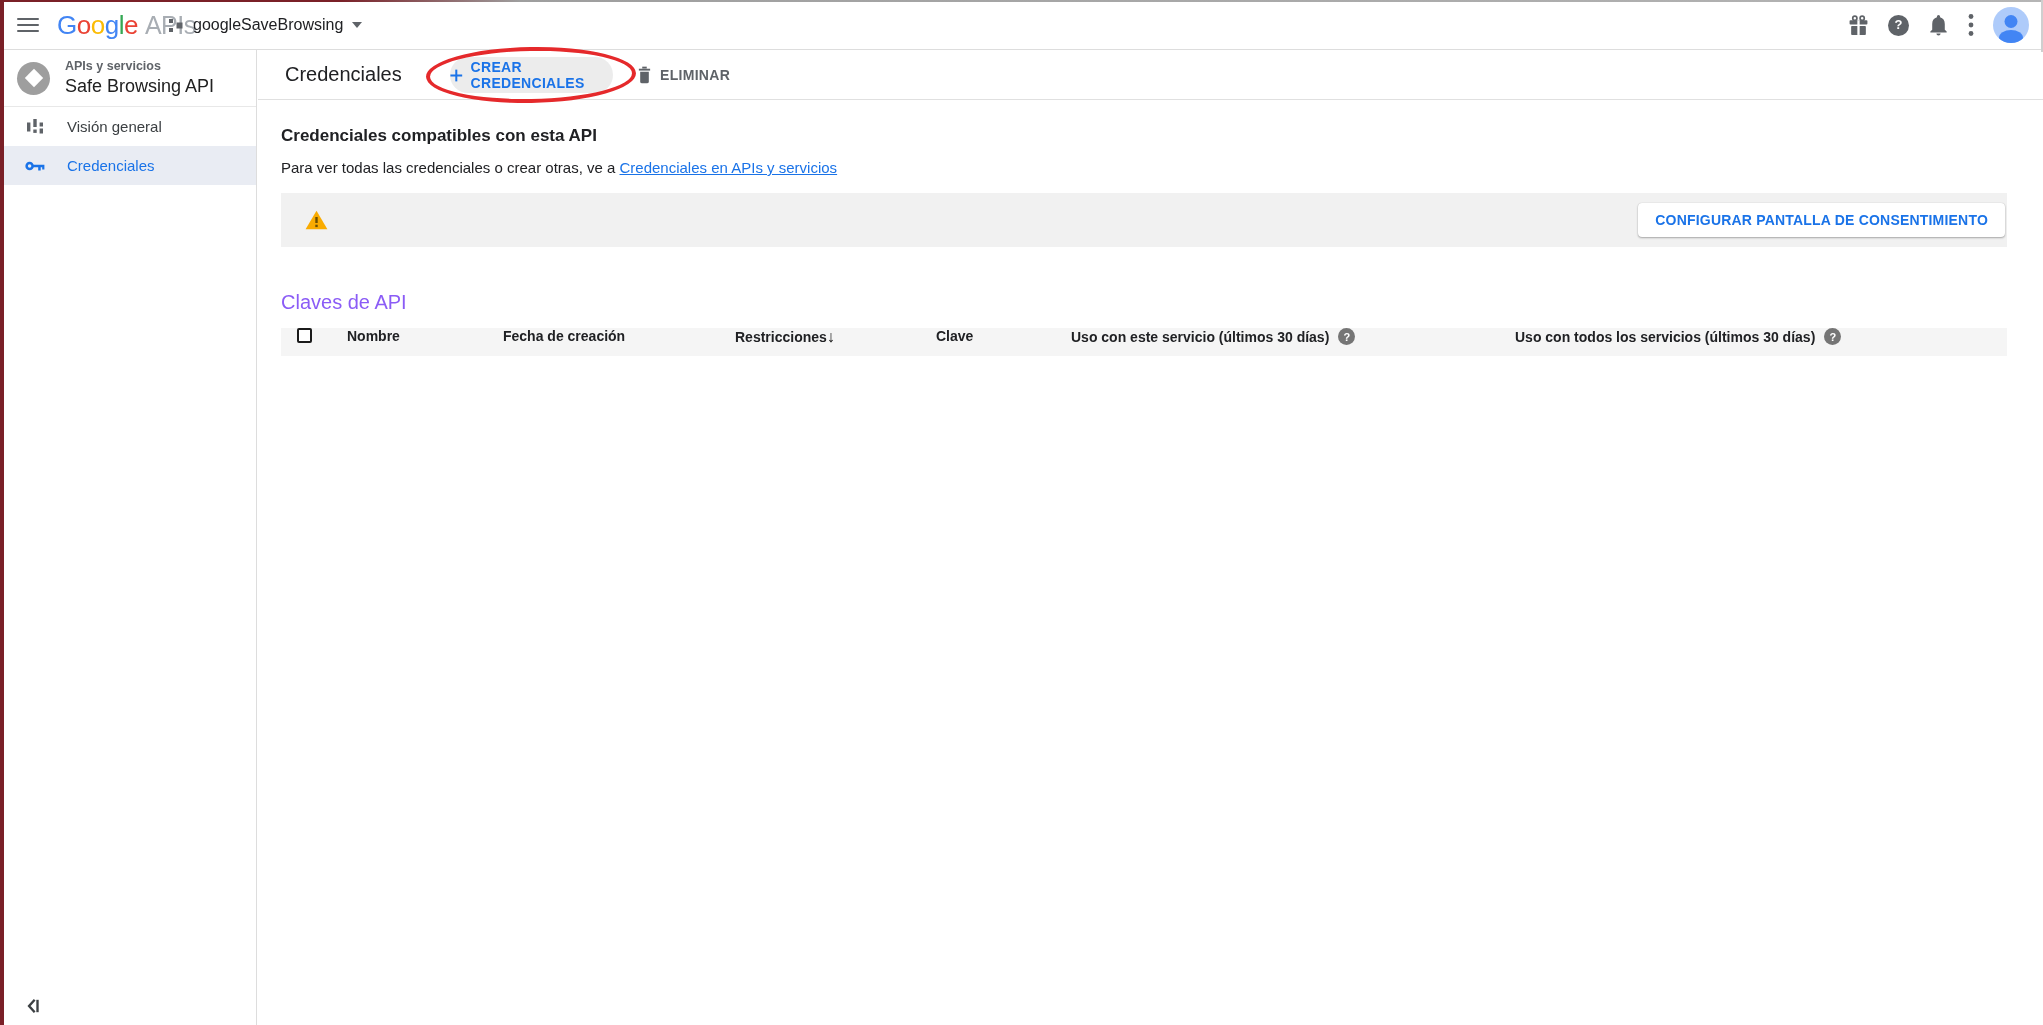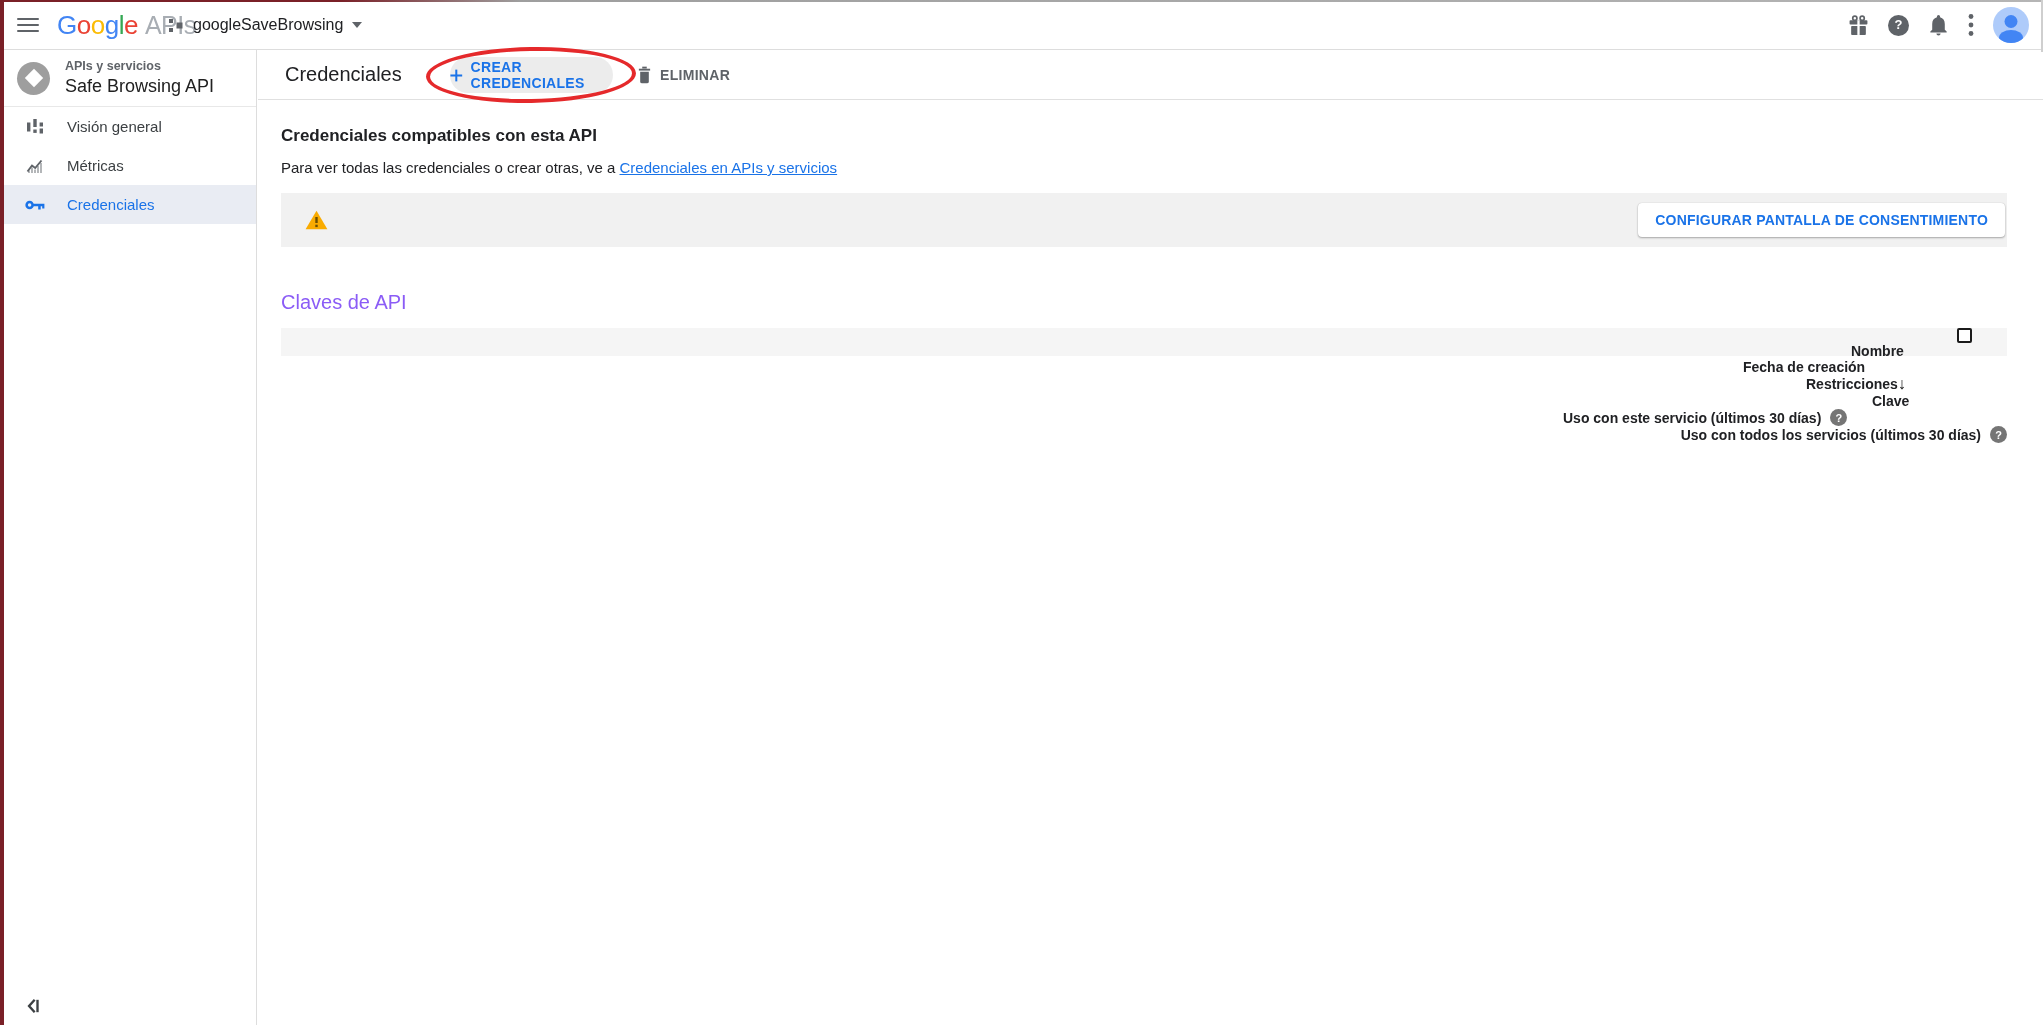--- a/index.html
+++ b/index.html
@@ -72,25 +72,25 @@
   .subtext a{color:#1a73e8;text-decoration:underline;cursor:pointer;}
 
   .banner{margin-top:17px;height:54px;background:#f1f1f1;display:flex;align-items:center;padding-left:24px;}
   .banner .msg{margin-left:20px;font-size:15px;color:#202124;}
   .banner .action{margin-left:auto;margin-right:2px;height:34px;padding:0 17px;background:#fff;border:none;border-radius:4px;
     box-shadow:0 1px 2px rgba(0,0,0,.3),0 0 1px rgba(0,0,0,.2);color:#1a73e8;font-size:14px;font-weight:bold;
     letter-spacing:.2px;cursor:pointer;font-family:"Liberation Sans","DejaVu Sans",sans-serif;}
 
   .keys-heading{margin-top:44px;font-size:20px;color:#8b5cf6;font-weight:400;}
   .table{margin-top:14px;}
-  .thead{height:28px;background:#f5f5f5;display:flex;align-items:flex-end;font-size:14px;font-weight:bold;color:#202124;flex-direction:column;}
+  .thead{height:28px;background:#f5f5f5;display:flex;align-items:flex-start;font-size:14px;font-weight:bold;color:#202124;}
   .col-check{width:66px;padding-left:16px;display:flex;align-items:center;}
   .checkbox{width:15px;height:15px;border:2px solid #1b1b1b;border-radius:2px;background:#fff;cursor:pointer;}
   .col-name{width:156px;}
-  .col-date{width:264px;}
+  .col-date{width:232px;}
   .col-restr{width:201px;display:flex;align-items:center;}
   .sort-arrow{font-size:16px;color:#111;cursor:pointer;}
   .col-key{width:135px;}
   .col-use1{width:444px;display:flex;align-items:center;gap:9px;}
   .col-use2{flex:1;display:flex;align-items:center;gap:9px;}
   .q-small{width:17px;height:17px;border-radius:50%;background:#757575;position:relative;flex:0 0 auto;cursor:pointer;}
   .q-small::after{content:"?";position:absolute;left:50%;top:50%;transform:translate(-50%,-52%);
     color:#fff;font-size:11px;font-weight:bold;}
   .empty-row{height:28px;display:flex;align-items:center;padding-left:21px;font-size:15px;color:#5f6368;
     border-bottom:1px solid #e0e0e0;}
@@ -167,35 +167,20 @@
         <svg width="18" height="17" viewBox="0 0 18 17">
           <rect x="1" y="4.5" width="3.4" height="9" fill="#5f6368"></rect>
           <rect x="7.3" y="1" width="3.4" height="8" fill="#5f6368"></rect>
           <rect x="7.3" y="11.5" width="3.4" height="3.4" fill="#5f6368"></rect>
           <rect x="13.6" y="4.5" width="3.4" height="4" fill="#5f6368"></rect>
           <rect x="13.6" y="10.5" width="3.4" height="5" fill="#5f6368"></rect>
         </svg>
       </span>
       <span class="ni-label">Visión general</span>
     </div>
-    <div class="nav-item">
-      <span class="ni-icon">
-        <svg width="18" height="16" viewBox="0 0 18 16">
-          <path d="M1.5 13.5 L6 7.5 L9.2 10 L15.5 2.5" fill="none" stroke="#5f6368" stroke-width="1.9"></path>
-          <g stroke="#5f6368" stroke-width="1.1" opacity="0.85">
-            <line x1="3" y1="15" x2="3" y2="12.6"></line>
-            <line x1="6" y1="15" x2="6" y2="9.5"></line>
-            <line x1="9" y1="15" x2="9" y2="11.5"></line>
-            <line x1="12" y1="15" x2="12" y2="8"></line>
-            <line x1="15" y1="15" x2="15" y2="5"></line>
-          </g>
-        </svg>
-      </span>
-      <span class="ni-label">Métricas</span>
-    </div>
     <div class="nav-item selected">
       <span class="ni-icon">
         <svg width="20" height="12" viewBox="0 0 20 12">
           <circle cx="4.6" cy="6" r="3" fill="none" stroke="#1a73e8" stroke-width="2.5"></circle>
           <path d="M7.7 4.7 H19.4 V9.6 H17.2 V7.3 H15.7 V10.4 H13.2 V7.3 H7.7 Z" fill="#1a73e8"></path>
         </svg>
       </span>
       <span class="ni-label">Credenciales</span>
     </div>
   </div>

